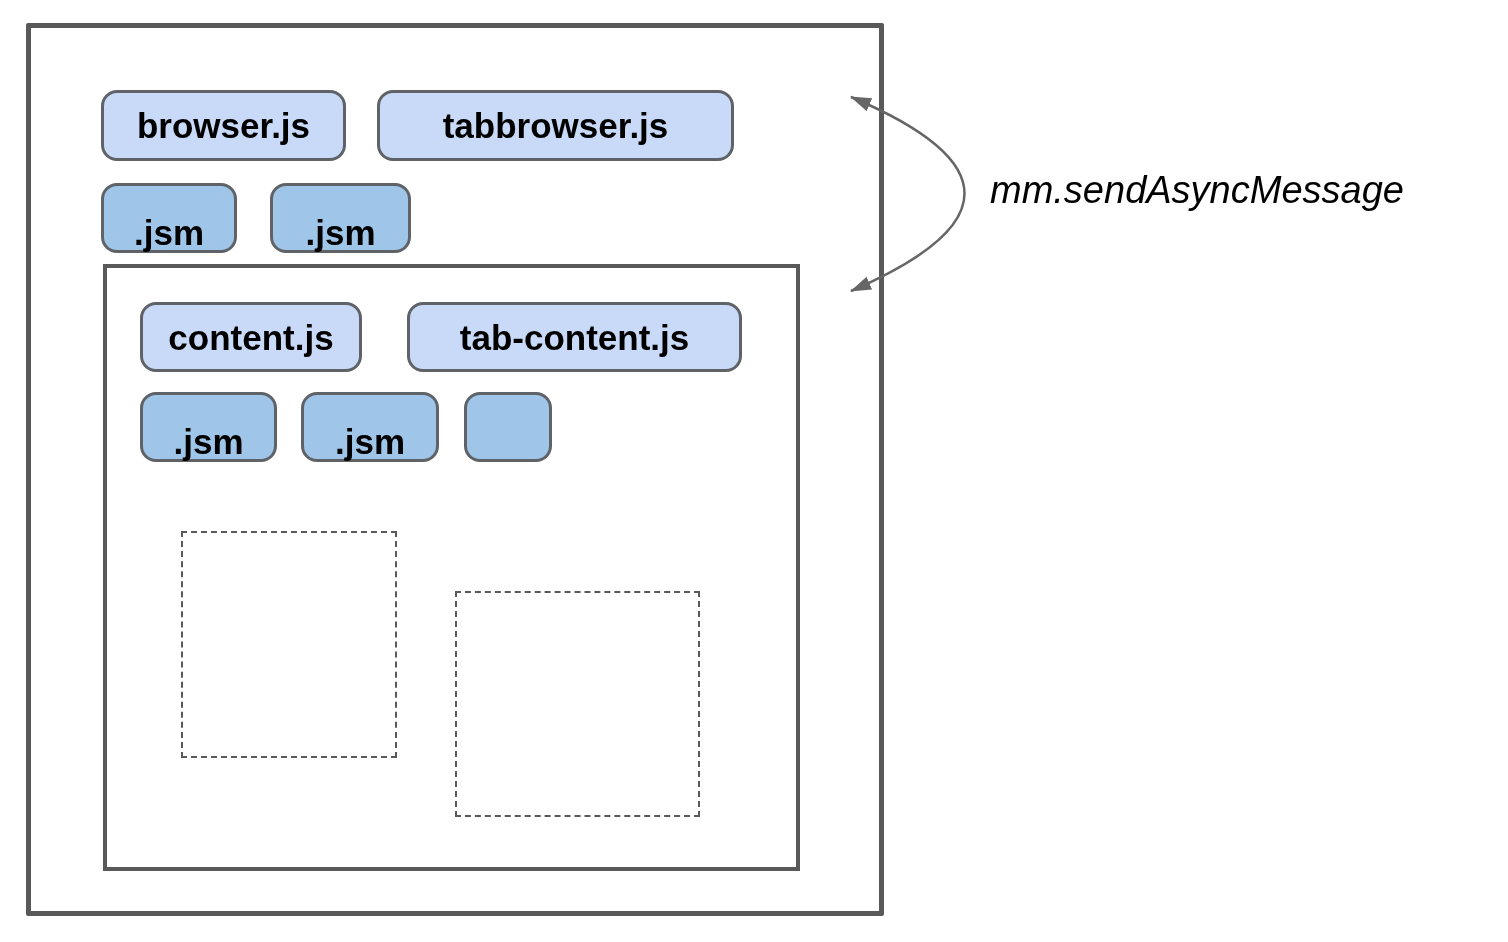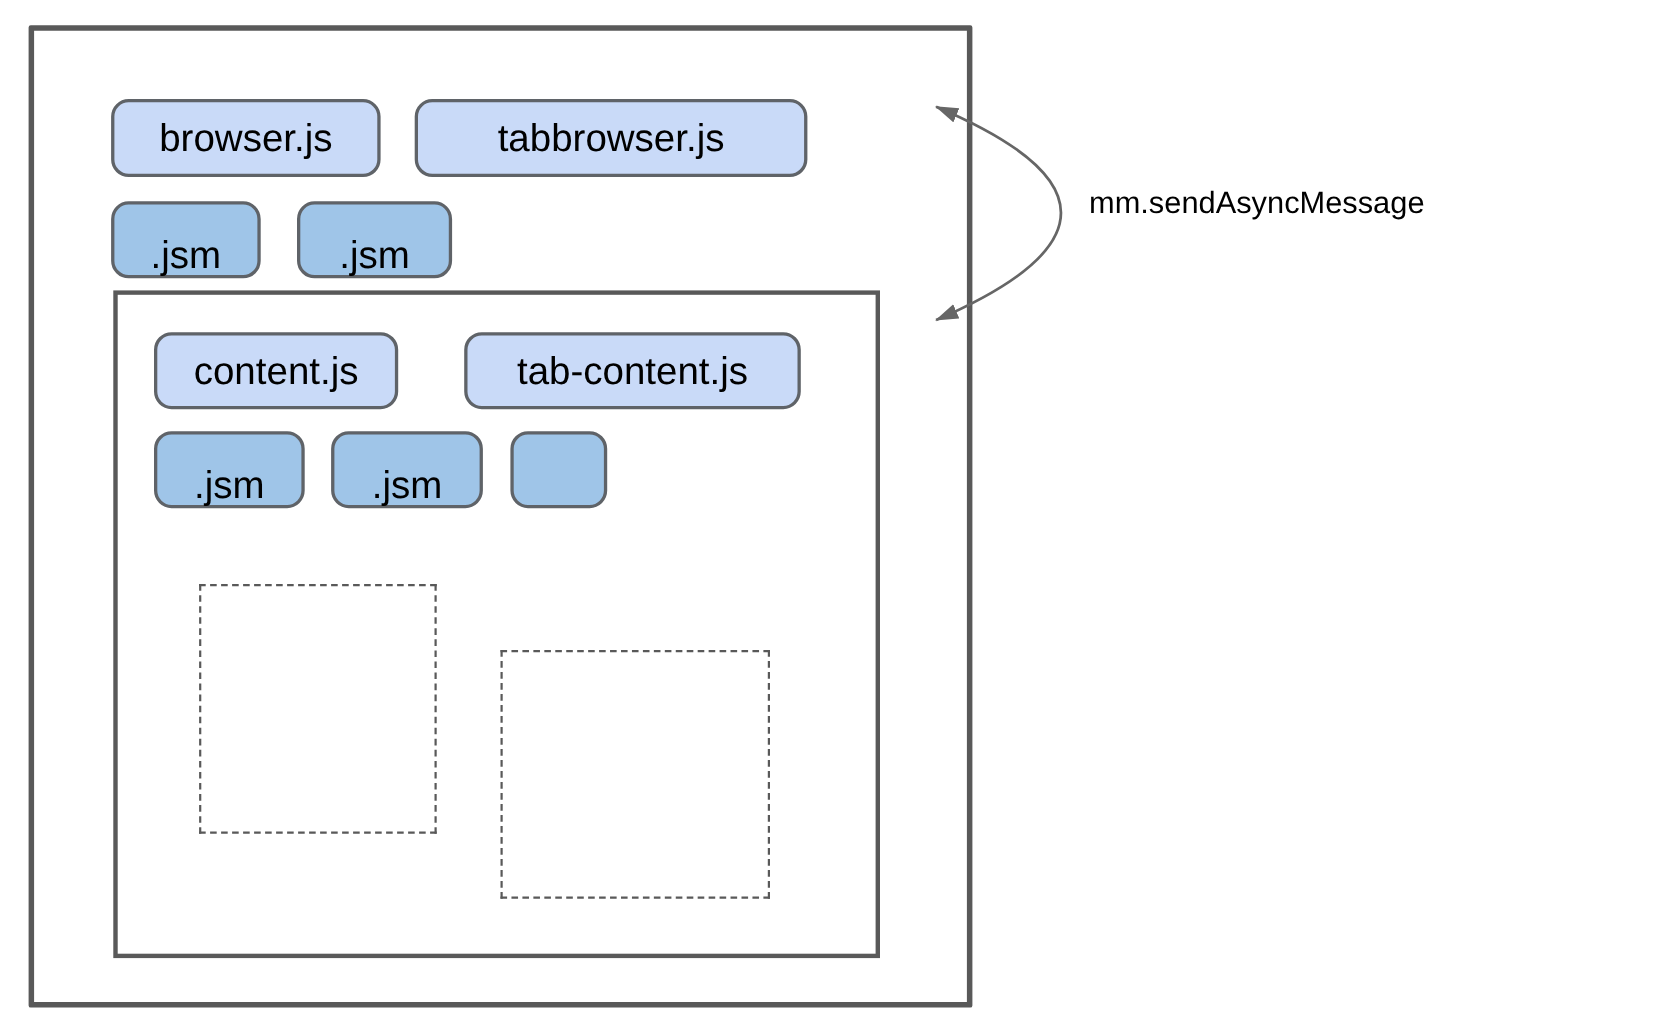--- a/index.html
+++ b/index.html
@@ -37,20 +37,21 @@
     position: absolute;
     box-sizing: border-box;
     border: 3px solid var(--pill-border, #5f6368);
     border-radius: 16px;
     display: flex;
     align-items: center;
     justify-content: center;
     font-size: 35px;
     line-height: 1;
     white-space: nowrap;
+    font-weight: bold;
   }
   .pill-light { background: var(--pill-light, #c9daf8); }
   .pill-dark  { background: var(--pill-dark, #9fc5e8); align-items: flex-end; }
 
   .pill-browser      { left: 70px;  top: 62px;  width: 245px; height: 71px; }
   .pill-tabbrowser   { left: 346px; top: 62px;  width: 357px; height: 71px; }
   .pill-jsm-a        { left: 70px;  top: 155px; width: 136px; height: 70px; }
   .pill-jsm-b        { left: 239px; top: 155px; width: 141px; height: 70px; }
 
   .dashed-box {
@@ -62,24 +63,25 @@
 
   .arrow-layer {
     position: absolute;
     left: 0; top: 0;
     width: 1508px; height: 942px;
     pointer-events: none;
   }
   .arrow-label {
     position: absolute;
     left: 990px; top: 168px;
-    font-size: 28px;
+    font-size: 38px;
     line-height: 1.2;
     white-space: nowrap;
     color: var(--text, #000000);
+    font-style: italic;
   }
 </style>
 </head>
 <body>
 
 <div class="canvas">
 
   <div class="process-box outer-box">
     <div class="pill pill-light pill-browser">
       <span>browser.js</span>
@@ -91,21 +93,21 @@
       <span>.jsm</span>
     </div>
     <div class="pill pill-dark pill-jsm-b">
       <span>.jsm</span>
     </div>
 
     <div class="process-box inner-box" style="left:72px; top:236px;">
       <div class="pill pill-light" style="left:33px; top:34px; width:222px; height:70px;">
         <span>content.js</span>
       </div>
-      <div class="pill pill-light" style="left:315px; top:34px; width:306px; height:70px;">
+      <div class="pill pill-light" style="left:300px; top:34px; width:335px; height:70px;">
         <span>tab-content.js</span>
       </div>
       <div class="pill pill-dark" style="left:33px; top:124px; width:137px; height:70px;">
         <span>.jsm</span>
       </div>
       <div class="pill pill-dark" style="left:194px; top:124px; width:138px; height:70px;">
         <span>.jsm</span>
       </div>
       <div class="pill pill-dark" style="left:357px; top:124px; width:88px; height:70px;">
         <span></span>

